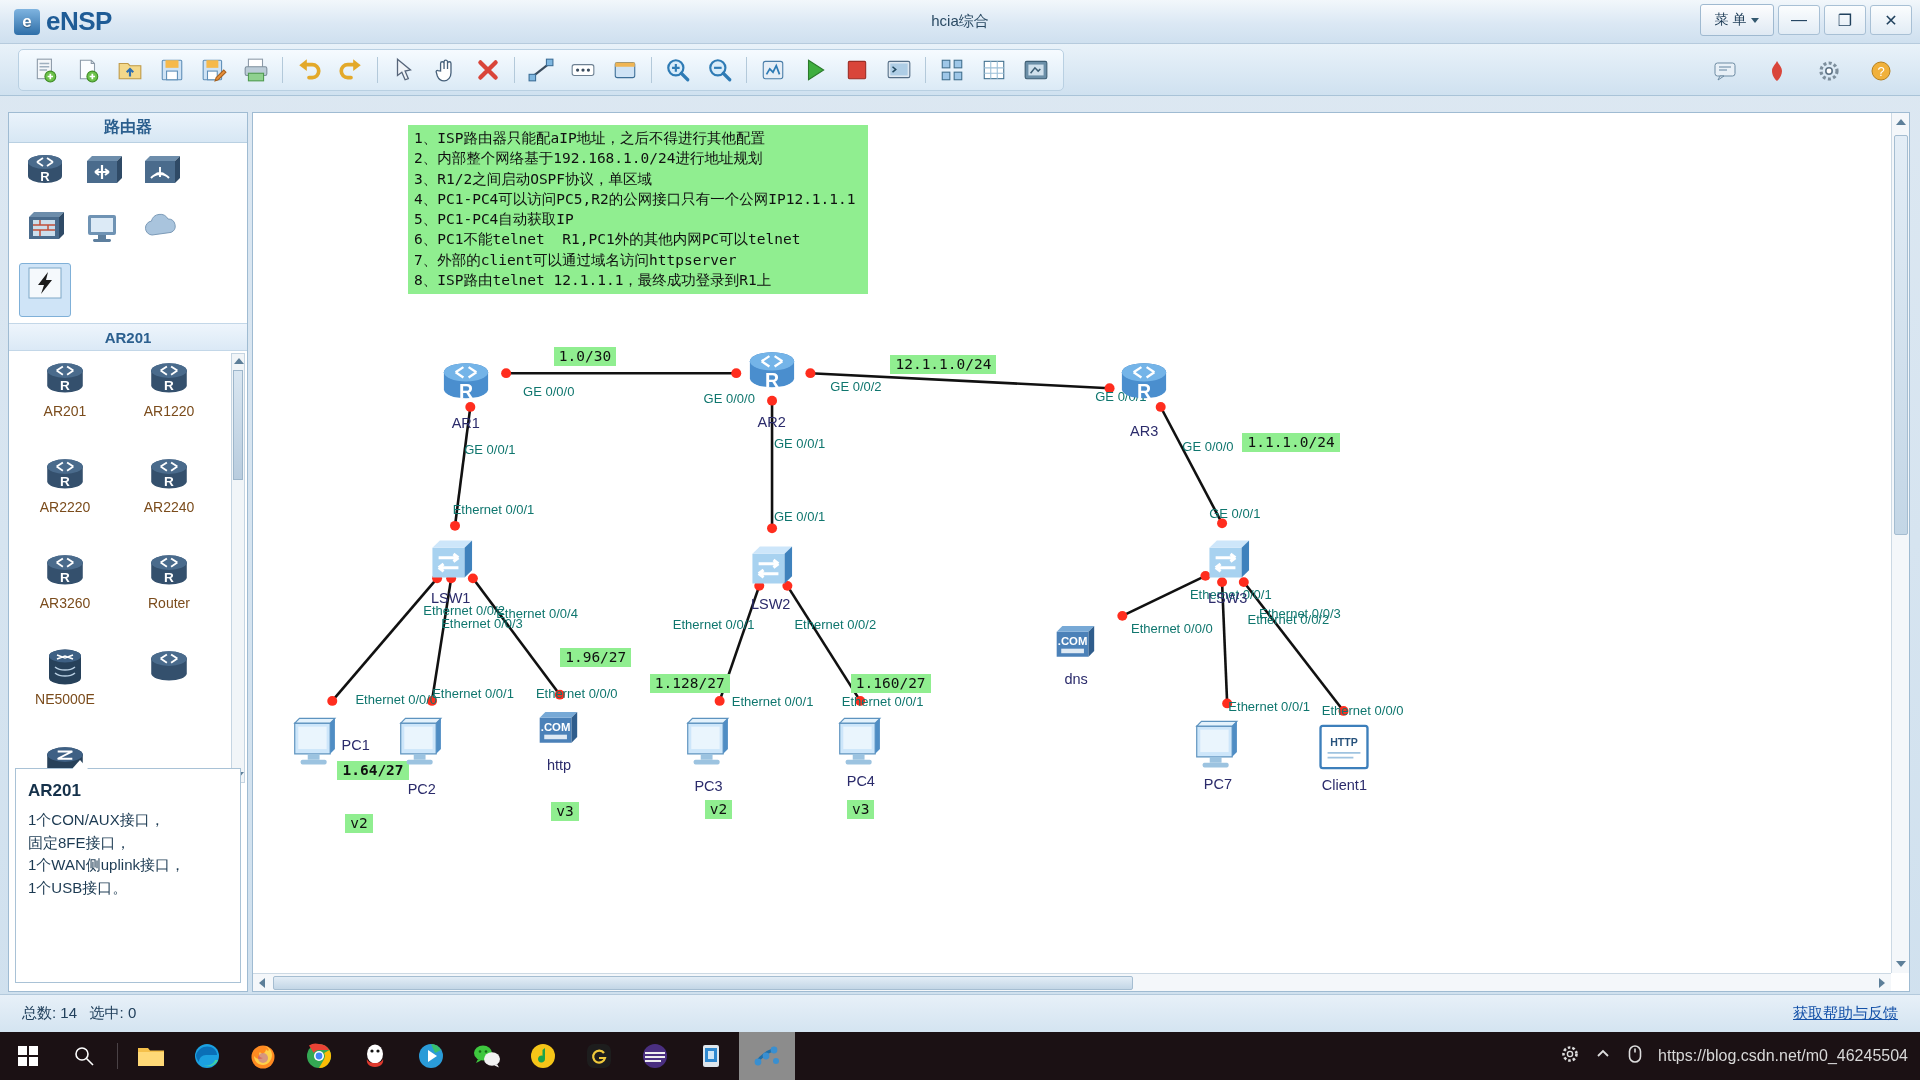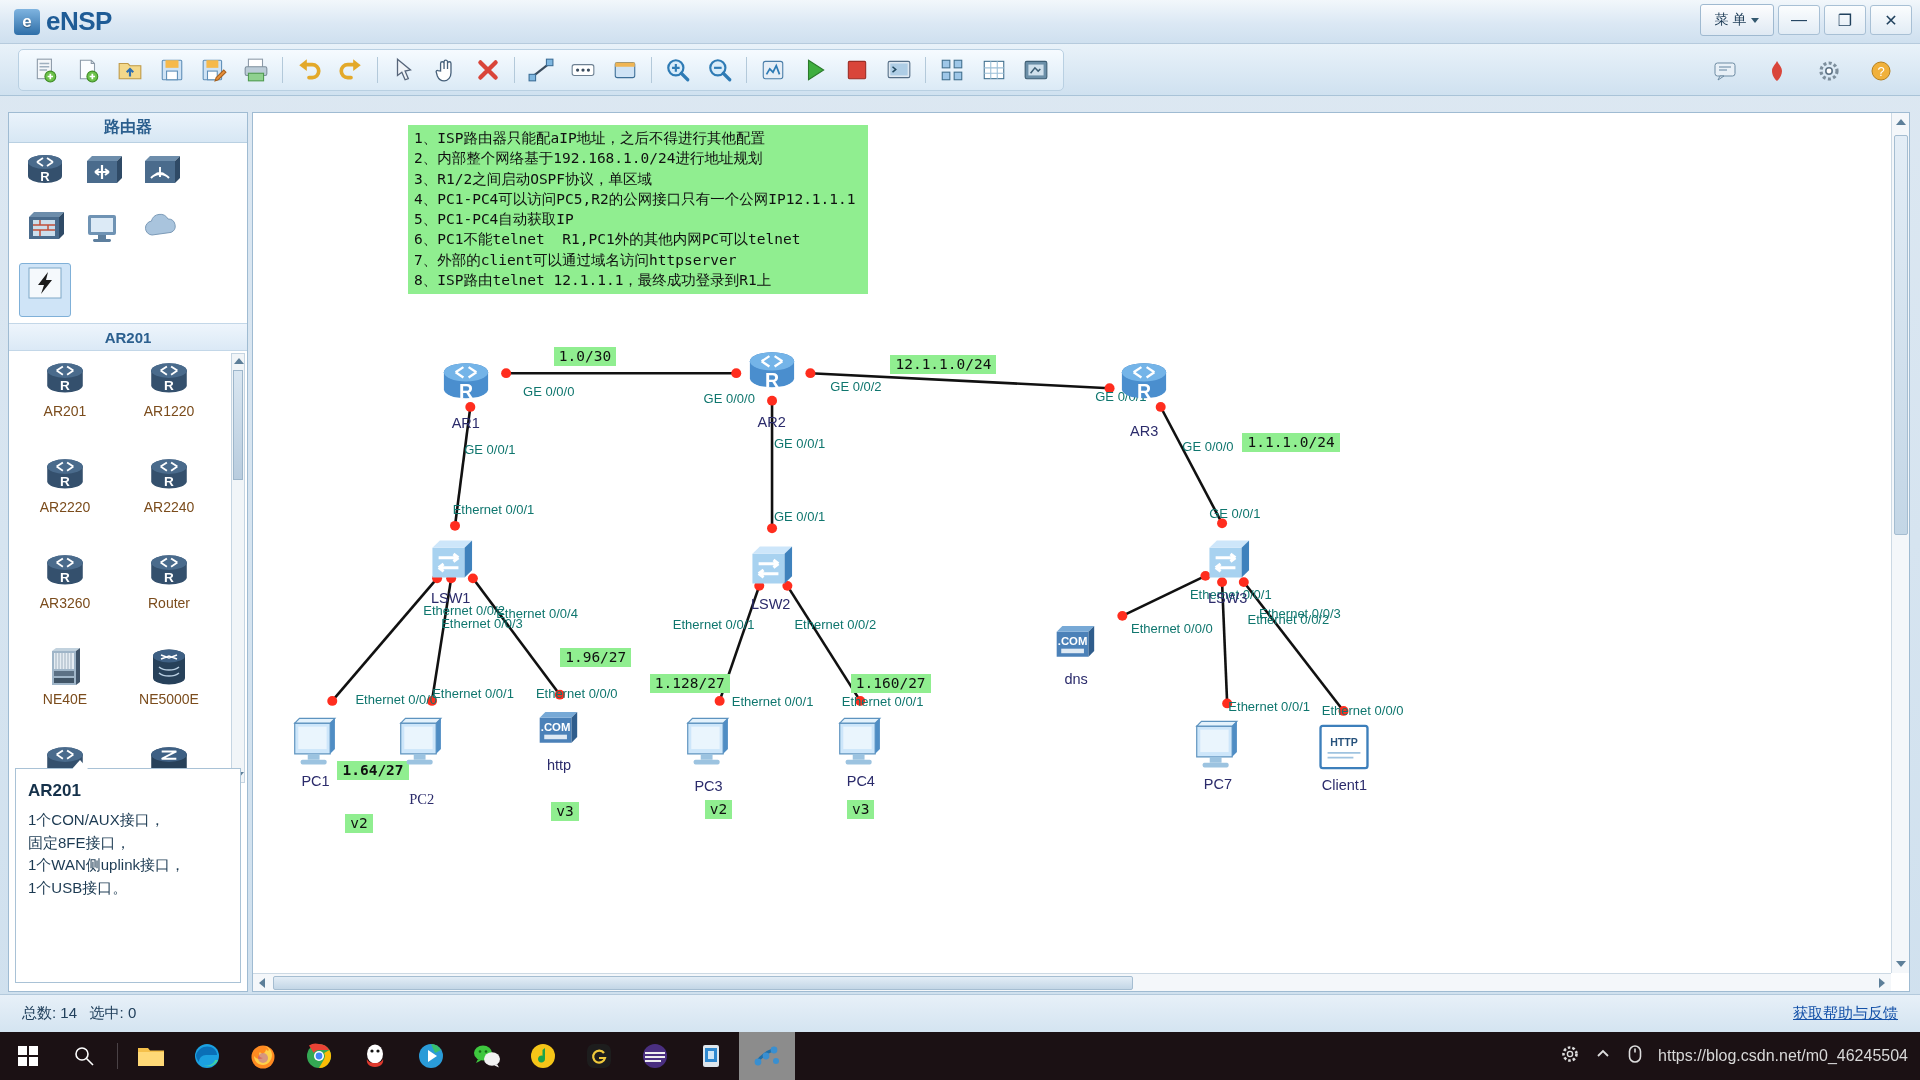--- a/index.html
+++ b/index.html
@@ -194,20 +194,21 @@
 </head>
 <body>
 
 <div id="app">
 
   <div class="titlebar">
     <div class="logo-wrap">
       <div class="logo-glyph">e</div>
       <div class="logo-text">eNSP</div>
     </div>
+    <div class="title-center">hcia综合</div>
     <div class="win-btns">
       <div class="menu-btn">
         <span>菜 单</span>
         <span class="caret"></span>
       </div>
       <div class="wbtn">
         <span>—</span>
       </div>
       <div class="wbtn">
         <span>❐</span>
@@ -545,32 +546,20 @@
         </div>
         <div class="dev-item">
           <svg width="46" height="42" viewBox="0 0 44 40">
               <ellipse cx="22" cy="11" rx="17" ry="7" fill="#3f5f80"></ellipse>
               <path d="M5 11v14a17 7 0 0 0 34 0V11z" fill="#34506d"></path>
               <ellipse cx="22" cy="11" rx="17" ry="7" fill="#4a6b8c"></ellipse>
               <path d="M14 11l6-4M30 11l-6 4M14 11l6 4M30 11l-6-4" stroke="#fff" stroke-width="1.8" fill="none"></path>
               <text x="22" y="30" font-size="13" fill="#fff" text-anchor="middle" font-family="Liberation Sans" font-weight="bold">R</text>
             </svg>
           <span class="lbl">Router</span>
-        </div>
-        <div class="dev-item">
-          <svg width="46" height="42" viewBox="0 0 44 42">
-              <path d="M9 4h24v34H9z" fill="#9fb5c8"></path>
-              <path d="M9 4l4-3h24l-4 3z" fill="#c2d2de"></path>
-              <path d="M33 4l4-3v34l-4 3z" fill="#41556a"></path>
-              <path d="M11 6h20v16H11z" fill="#e6edf3"></path>
-              <path d="M13 6v16M16 6v16M19 6v16M22 6v16M25 6v16M28 6v16" stroke="#9fb0bf"></path>
-              <rect x="11" y="24" width="20" height="5" fill="#5c7185"></rect>
-              <rect x="11" y="31" width="20" height="5" fill="#415567"></rect>
-            </svg>
-          <span class="lbl">NE40E</span>
         </div>
         <div class="dev-item">
           <svg width="46" height="42" viewBox="0 0 44 42">
               <ellipse cx="22" cy="9" rx="16" ry="6.5" fill="#2e4a66"></ellipse>
               <path d="M6 9v22a16 6.5 0 0 0 32 0V9z" fill="#27415a"></path>
               <ellipse cx="22" cy="9" rx="16" ry="6.5" fill="#3e6084"></ellipse>
               <path d="M14 8l8 3 8-3M14 12l8-3 8 3" stroke="#fff" stroke-width="1.5" fill="none"></path>
               <path d="M12 20c5 4 15 4 20 0M12 26c5 4 15 4 20 0" stroke="#b9cfe2" stroke-width="1.5" fill="none"></path>
             </svg>
           <span class="lbl">NE5000E</span>
@@ -762,41 +751,41 @@
           <div style="position: absolute; left: 946.64px; top: 420px; display: flex; flex-direction: column; align-items: center;">
             <span><svg width="56" height="52" viewBox="0 0 44 42">
                 <path d="M7 12h26v24H7z" fill="#a8d2f0"></path>
                 <path d="M7 12l6-6h26l-6 6z" fill="#cde6fa"></path>
                 <path d="M33 12l6-6v24l-6 6z" fill="#3f82bd"></path>
                 <path d="M12 20h16M28 20l-4-3M28 20l-4 3" stroke="#fff" stroke-width="2.4" fill="none"></path>
                 <path d="M28 28H12M12 28l4-3M12 28l4 3" stroke="#fff" stroke-width="2.4" fill="none"></path>
               </svg></span>
             <div class="devname" style="position: static; margin-top: 1px;">LSW3</div>
           </div>
-          <div style="position: absolute; left: 36.56px; top: 603.04px; display: flex; flex-direction: column; align-items: center;">
+          <div style="position: absolute; left: 36.56px; top: 603.04px; display: flex; flex-direction: row; align-items: center;">
             <span><svg width="52" height="52" viewBox="0 0 44 44">
                 <path d="M4 6h30v26H4z" fill="#cde6fa" stroke="#5d93bf"></path>
                 <path d="M4 6l4-4h30l-4 4z" fill="#e4f2fc" stroke="#5d93bf"></path>
                 <path d="M34 6l4-4v26l-4 4z" fill="#4f8dc4"></path>
                 <rect x="7" y="9" width="24" height="19" fill="#eaf5fd"></rect>
                 <rect x="15" y="32" width="10" height="5" fill="#9cc3e0"></rect>
                 <rect x="9" y="37" width="22" height="4" rx="1.6" fill="#9cc3e0"></rect>
               </svg></span>
             <div class="devname" style="position: static; margin-top: 1px;">PC1</div>
           </div>
           <div style="position: absolute; left: 142.8px; top: 603.04px; display: flex; flex-direction: column; align-items: center;">
             <span><svg width="52" height="52" viewBox="0 0 44 44">
                 <path d="M4 6h30v26H4z" fill="#cde6fa" stroke="#5d93bf"></path>
                 <path d="M4 6l4-4h30l-4 4z" fill="#e4f2fc" stroke="#5d93bf"></path>
                 <path d="M34 6l4-4v26l-4 4z" fill="#4f8dc4"></path>
                 <rect x="7" y="9" width="24" height="19" fill="#eaf5fd"></rect>
                 <rect x="15" y="32" width="10" height="5" fill="#9cc3e0"></rect>
                 <rect x="9" y="37" width="22" height="4" rx="1.6" fill="#9cc3e0"></rect>
               </svg></span>
-            <div class="devname" style="position: static; margin-top: 19px; font-family: Liberation Serif, serif;">PC2</div>
+            <div class="devname" style="position: static; margin-top: 9px;">PC2</div>
           </div>
           <div style="position: absolute; left: 281.04px; top: 592.8px; display: flex; flex-direction: column; align-items: center;">
             <span><svg width="50" height="46" viewBox="0 0 44 40">
                 <path d="M5 10h28v22H5z" fill="#4b81b8"></path>
                 <path d="M5 10l5-5h28l-5 5z" fill="#77a9d6"></path>
                 <path d="M33 10l5-5v22l-5 5z" fill="#2f5d8c"></path>
                 <text x="19" y="22" font-size="10" fill="#fff" text-anchor="middle" font-family="Liberation Sans" font-weight="bold">.COM</text>
                 <rect x="9" y="25" width="20" height="4" fill="#dfeaf4"></rect>
               </svg></span>
             <div class="devname" style="position: static; margin-top: 1px;">http</div>

